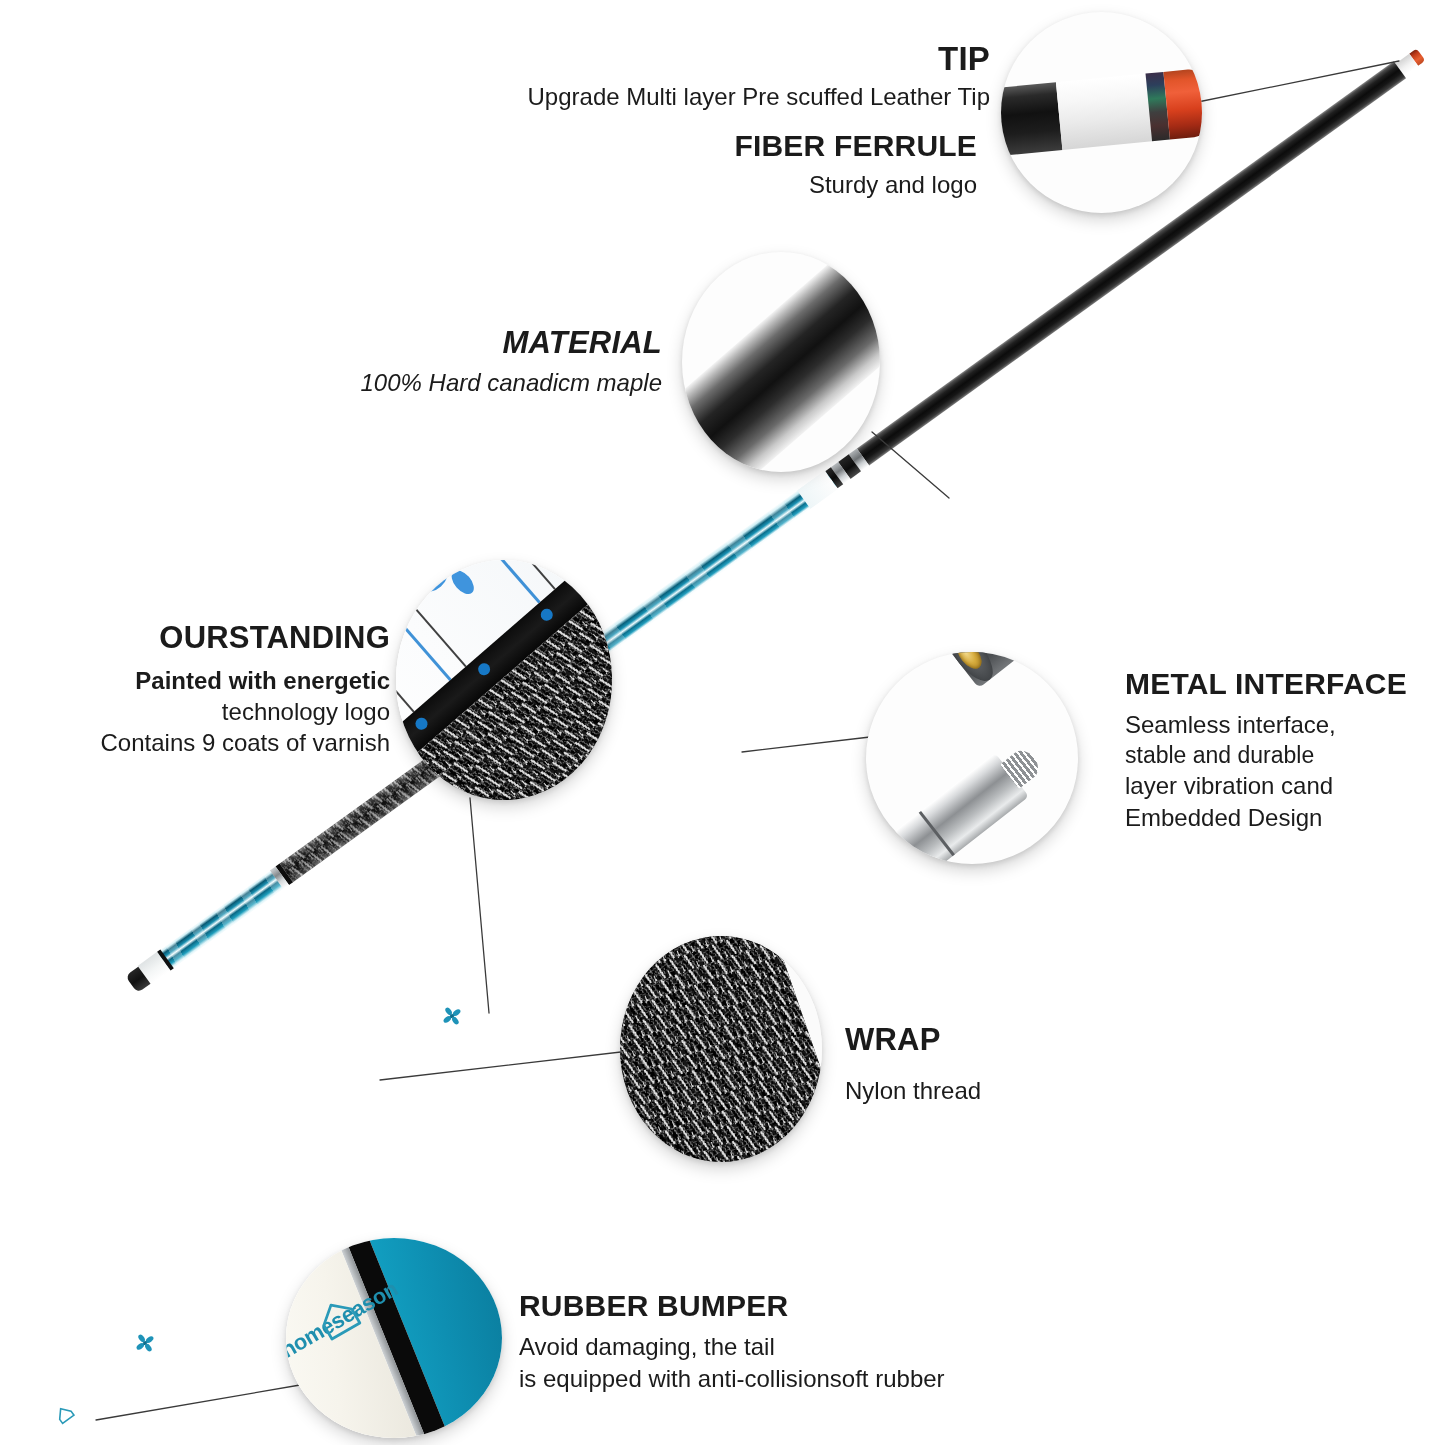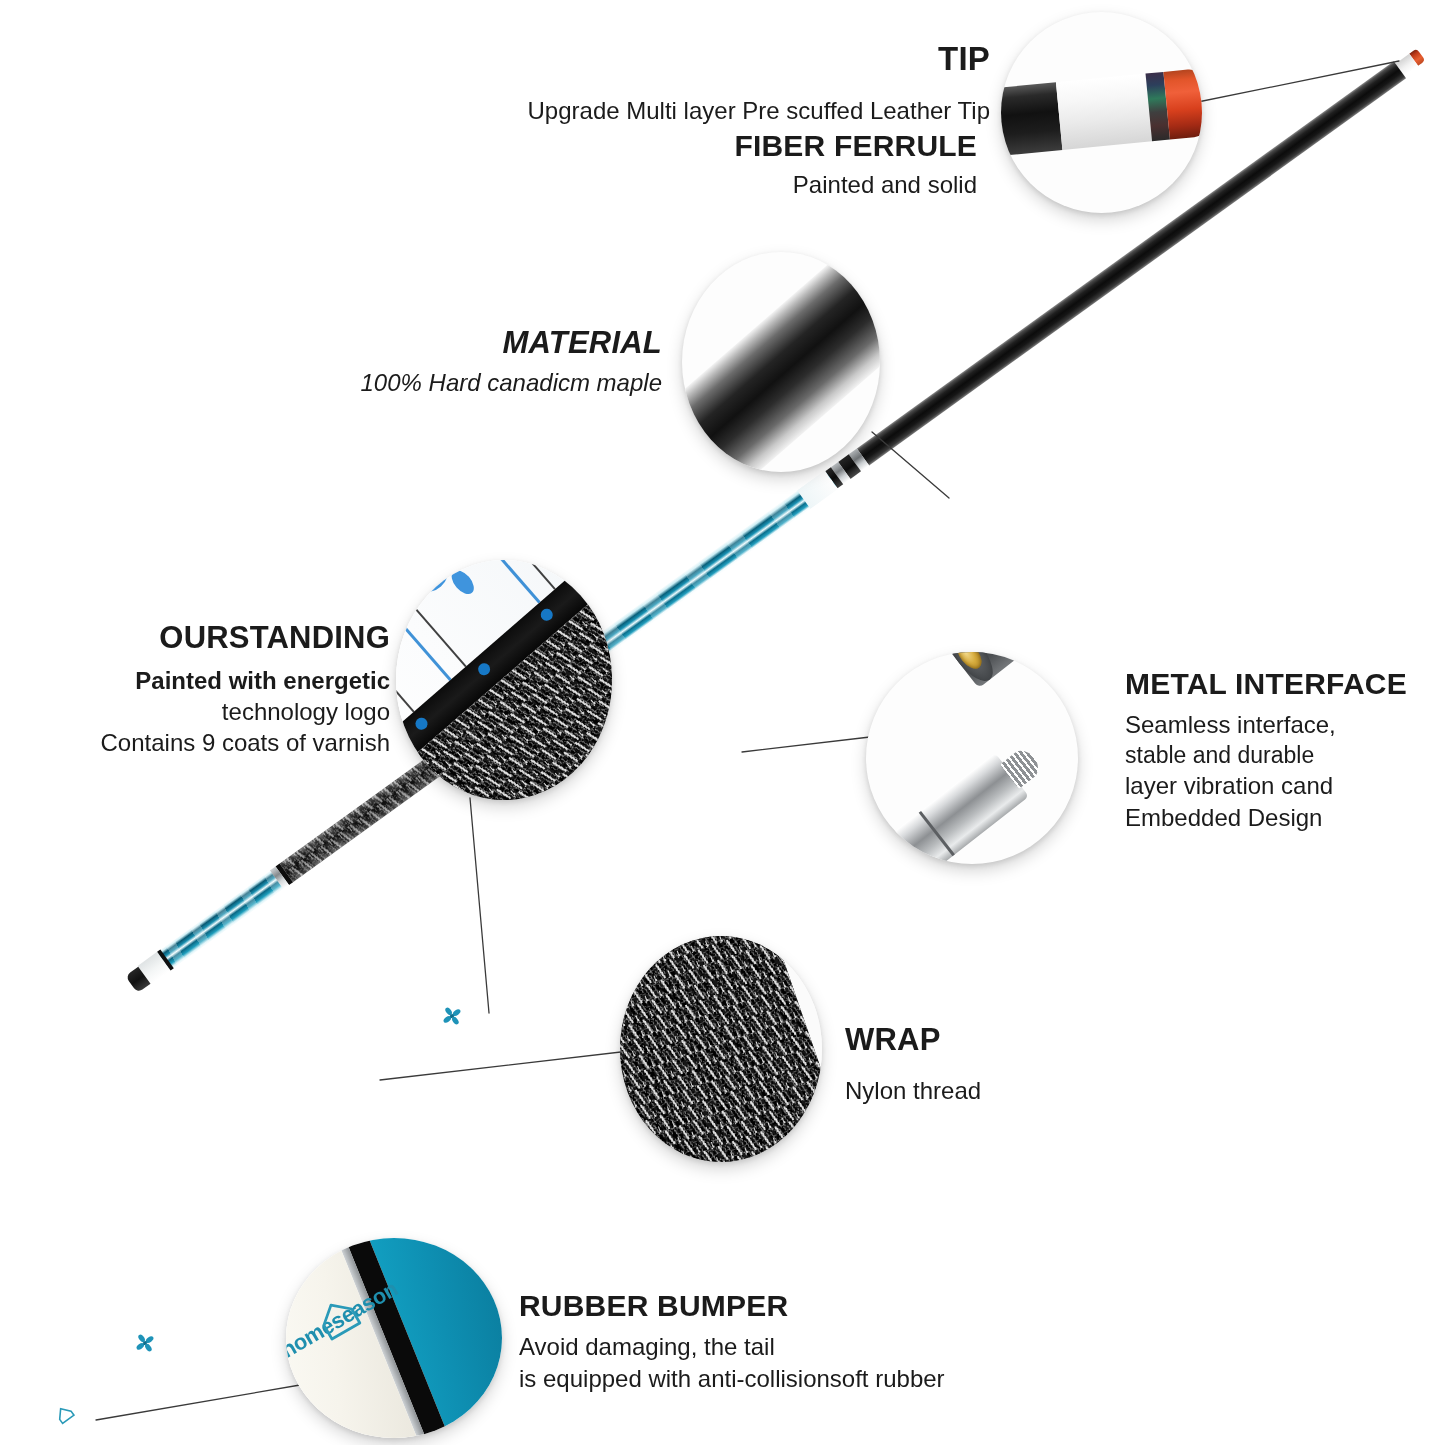--- a/index.html
+++ b/index.html
@@ -327,26 +327,26 @@
         <div class="brandtxt">homeseason</div>
         <svg style="position:absolute;left:27%;top:26%;width:46px;height:46px;transform:rotate(-8deg);" viewBox="0 0 40 40">
           <path d="M6 19 L20 7 L34 19 L34 33 L6 33 Z" fill="none" stroke="#2a9ab8" stroke-width="2.4" stroke-linejoin="round"></path>
         </svg>
       </div>
     </div>
   </div>
 
   <div class="tblock ralign" style="left:460px;top:40px;width:530px;">
     <div class="hd" style="font-size:33px;">TIP</div>
-    <div class="sb" style="font-size:24px;margin-top:16px;">Upgrade Multi layer Pre scuffed Leather Tip</div>
+    <div class="sb" style="font-size:24px;margin-top:2px;">Upgrade Multi layer Pre scuffed Leather Tip</div>
   </div>
 
   <div class="tblock ralign" style="left:460px;top:128px;width:517px;">
     <div class="hd" style="font-size:30px;">FIBER FERRULE</div>
-    <div class="sb" style="font-size:24px;margin-top:6px;">Painted and solid</div>
+    <div class="sb" style="font-size:24px;margin-top:6px;">Sturdy and logo</div>
   </div>
 
   <div class="tblock ralign" style="left:200px;top:325px;width:462px;font-style:italic;">
     <div class="hd" style="font-size:31px;">MATERIAL</div>
     <div class="sb" style="font-size:24px;margin-top:5px;">100% Hard canadicm maple</div>
   </div>
 
   <div class="tblock ralign" style="left:24px;top:620px;width:366px;">
     <div class="hd" style="font-size:31px;">OURSTANDING</div>
     <div class="sb" style="font-size:24px;margin-top:8px;font-weight:bold;">Painted with energetic</div>

